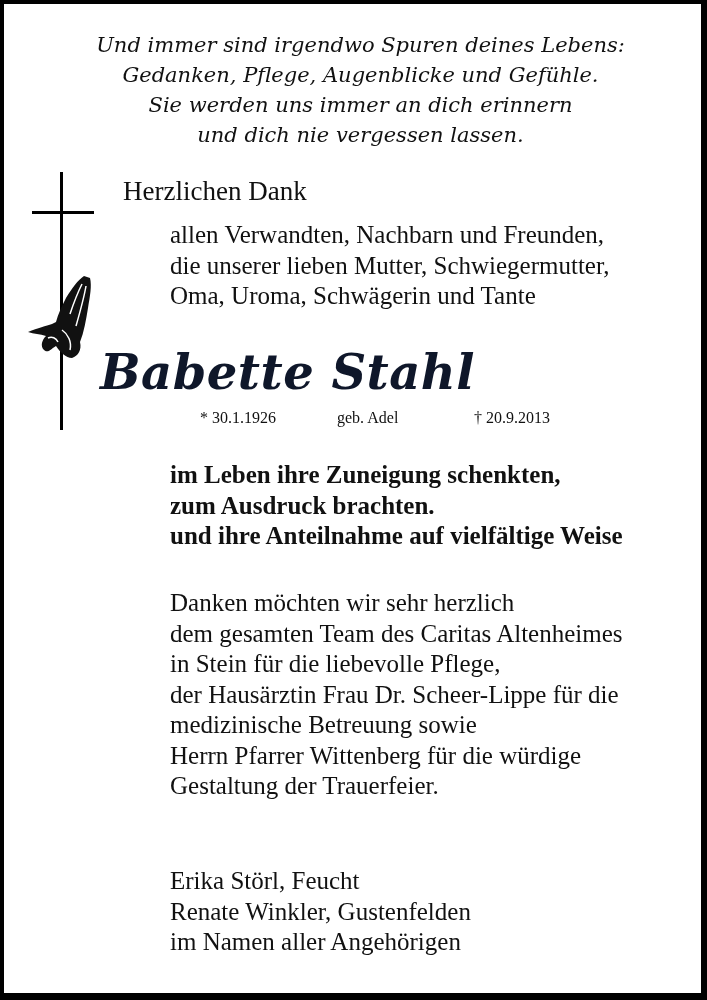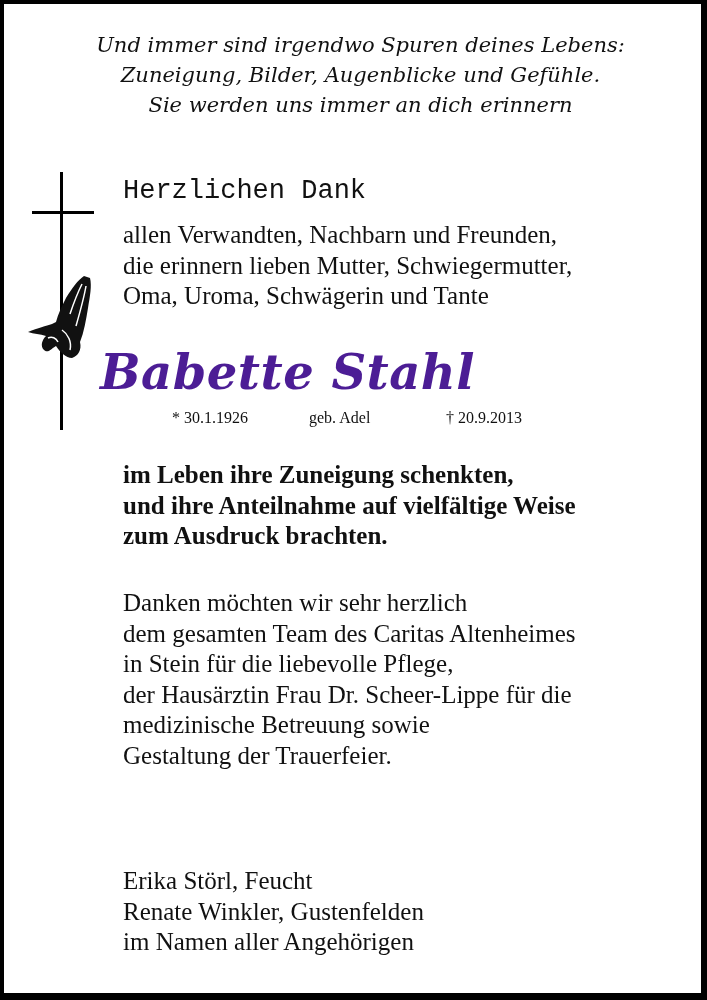--- a/index.html
+++ b/index.html
@@ -11,79 +11,81 @@
     .poem {
       position: absolute; left: 0; top: 26px; width: 697px;
       text-align: center; font-family: "DejaVu Serif", serif; font-style: italic;
       font-size: 21px; line-height: 30px; color: #111;
     }
     .poem div { white-space: nowrap; padding-left: 16px; }
     .cross-v { position: absolute; left: 56px; top: 168px; width: 3px; height: 258px; background: #000; }
     .cross-h { position: absolute; left: 28px; top: 207px; width: 62px; height: 3px; background: #000; }
     .hands { position: absolute; left: 18px; top: 268px; width: 84px; height: 100px; }
     .serif { font-family: "Liberation Serif", serif; color: #111; }
-    .heading { position: absolute; left: 119px; top: 170px; font-size: 27px; line-height: 34px; white-space: nowrap; font-family: Liberation Mono, monospace; }
+    .heading { position: absolute; left: 119px; top: 170px; font-size: 27px; line-height: 34px; white-space: nowrap; }
     .block { position: absolute; left: 119px; font-size: 25px; line-height: 30.5px; }
-    .block div { white-space: nowrap; }
+    .block div { white-space: nowrap; margin-left: 47px; }
     .name {
       position: absolute; left: 0; width: 575px; top: 338px; text-align: center;
       font-family: "DejaVu Serif", serif; font-weight: bold; font-style: italic;
-      font-size: 48px; line-height: 60px; color: #4c1d95; letter-spacing: 0.5px;
+      font-size: 48px; line-height: 60px; color: #0f172a; letter-spacing: 0.5px;
       padding-right: 8px; box-sizing: border-box;
     }
-    .dates { position: absolute; top: 404px; font-size: 16px; line-height: 20px; white-space: nowrap; }
+    .dates { position: absolute; top: 404px; font-size: 16px; line-height: 20px; white-space: nowrap; margin-left: 28px; }
   </style>
 </head>
 <body>
 
 <div class="card">
 
   <div class="poem">
     <div>Und immer sind irgendwo Spuren deines Lebens:</div>
-    <div>Zuneigung, Bilder, Augenblicke und Gefühle.</div>
+    <div>Gedanken, Pflege, Augenblicke und Gefühle.</div>
     <div>Sie werden uns immer an dich erinnern</div>
+    <div>und dich nie vergessen lassen.</div>
   </div>
 
   <div>
     <div class="cross-v"></div>
     <div class="cross-h"></div>
   </div>
 
   <svg class="hands" viewBox="0 0 84 100">
     <path d="M62 4 C56 8 50 16 44 26 C40 34 36 42 34 50 L30 52 C24 54 16 56 6 60 C12 62 18 62 24 64 C20 68 18 74 22 78 C26 82 30 76 34 74 C38 80 44 86 50 86 C56 84 60 78 58 70 C62 60 64 48 66 36 C68 24 70 14 68 6 Z" fill="#111"></path>
     <path d="M60 12 C56 20 52 30 48 42 M64 14 C62 26 58 40 54 54 M40 58 C46 62 50 70 48 78" stroke="#fff" stroke-width="1.5" fill="none"></path>
     <path d="M26 66 C30 64 34 66 36 70" stroke="#fff" stroke-width="1.5" fill="none"></path>
   </svg>
 
   <div class="serif heading">Herzlichen Dank</div>
 
   <div class="serif block" style="top:216px;">
     <div>allen Verwandten, Nachbarn und Freunden,</div>
-    <div>die erinnern lieben Mutter, Schwiegermutter,</div>
+    <div>die unserer lieben Mutter, Schwiegermutter,</div>
     <div>Oma, Uroma, Schwägerin und Tante</div>
   </div>
 
   <div class="name">Babette Stahl</div>
 
   <div class="serif dates" style="left:168px;">* 30.1.1926</div>
   <div class="serif dates" style="left:305px;">geb. Adel</div>
   <div class="serif dates" style="left:442px;">† 20.9.2013</div>
 
   <div class="serif block" style="top:456px;font-weight:bold;">
     <div>im Leben ihre Zuneigung schenkten,</div>
+    <div>zum Ausdruck brachten.</div>
     <div>und ihre Anteilnahme auf vielfältige Weise</div>
-    <div>zum Ausdruck brachten.</div>
   </div>
 
   <div class="serif block" style="top:584px;">
     <div>Danken möchten wir sehr herzlich</div>
     <div>dem gesamten Team des Caritas Altenheimes</div>
     <div>in Stein für die liebevolle Pflege,</div>
     <div>der Hausärztin Frau Dr. Scheer-Lippe für die</div>
     <div>medizinische Betreuung sowie</div>
+    <div>Herrn Pfarrer Wittenberg für die würdige</div>
     <div>Gestaltung der Trauerfeier.</div>
   </div>
 
   <div class="serif block" style="top:862px;">
     <div>Erika Störl, Feucht</div>
     <div>Renate Winkler, Gustenfelden</div>
     <div>im Namen aller Angehörigen</div>
   </div>
 
 </div>

